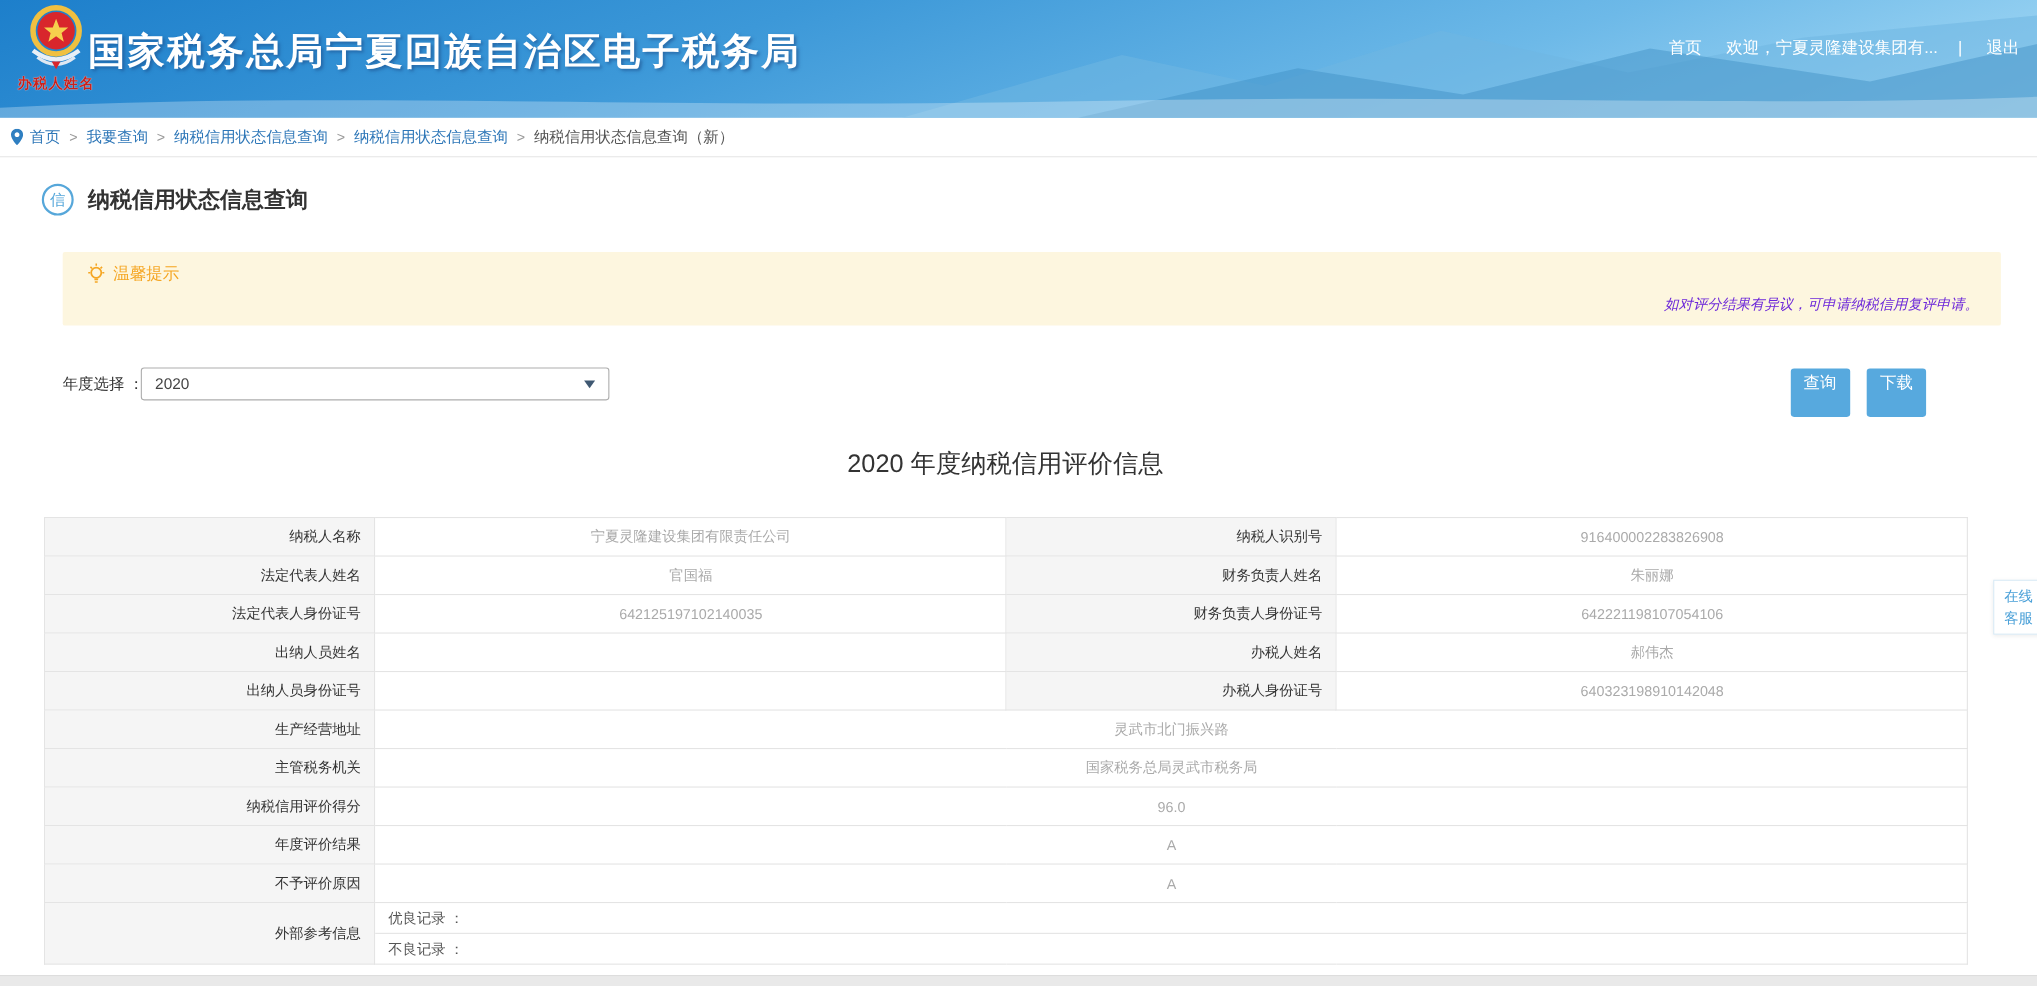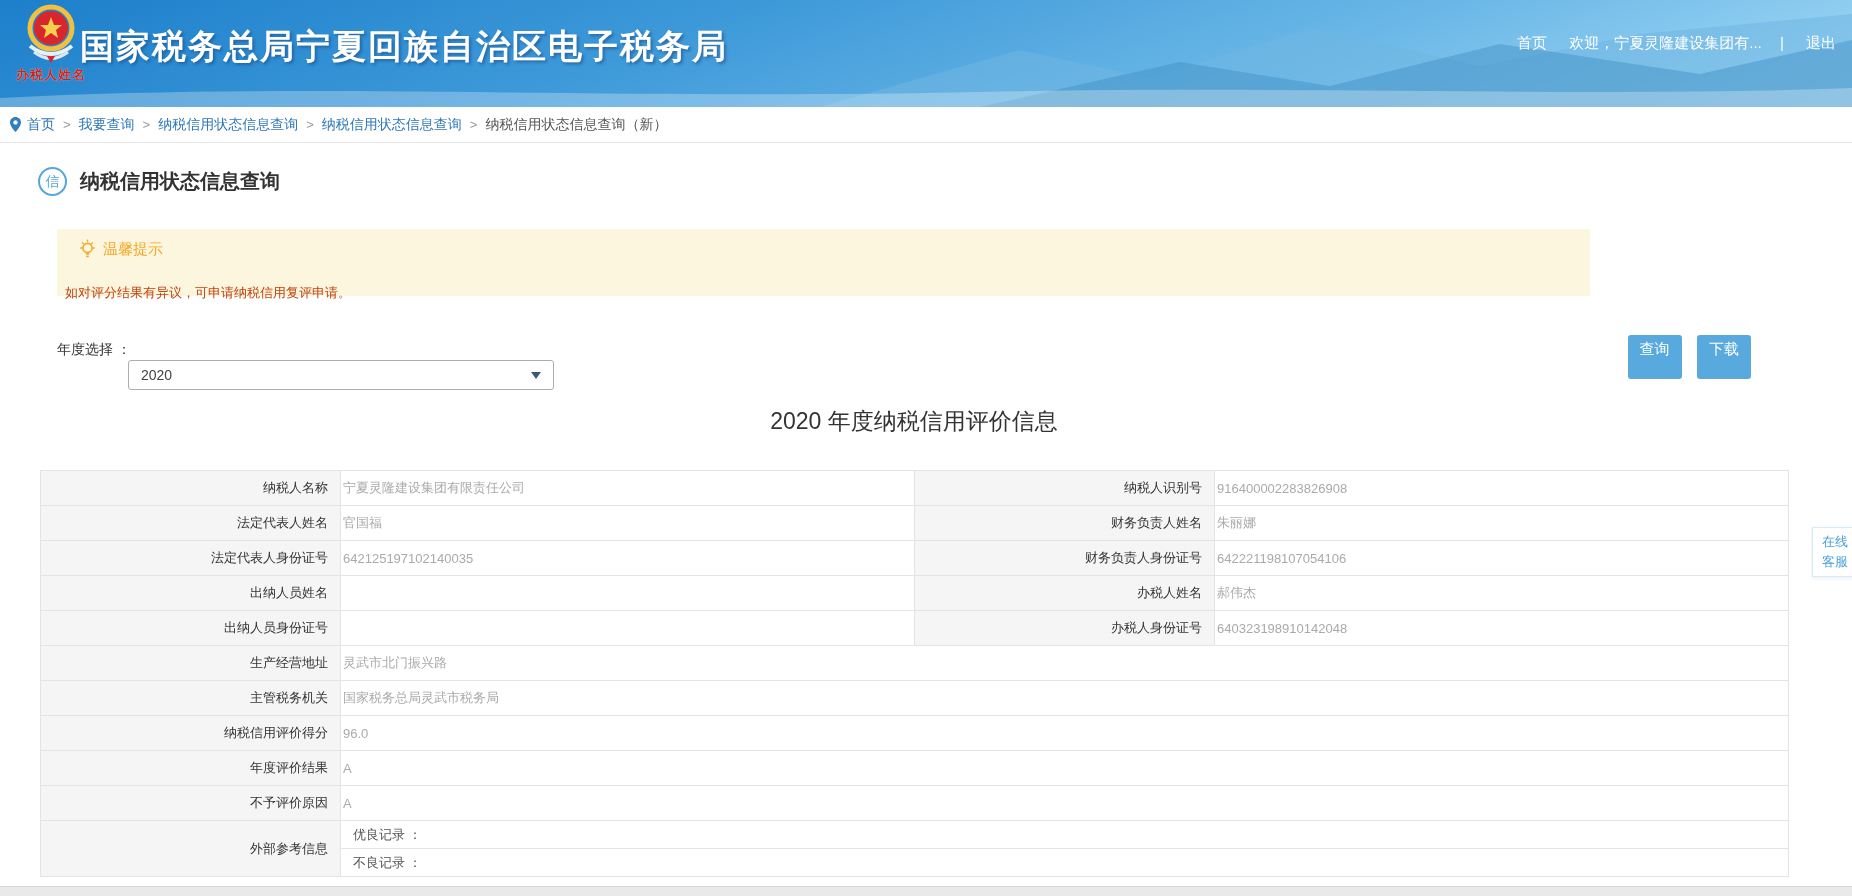--- a/index.html
+++ b/index.html
@@ -35,51 +35,51 @@
   .bc-sep{color:#9a9a9a;margin:0 8px;font-size:13px;}
   
   .page-head{margin:23px 0 0 38px;height:30px;display:flex;align-items:center;}
   .page-head-icon{
     width:25px;height:25px;border:2px solid #56a7da;border-radius:50%;color:#56a7da;
     font-size:14px;line-height:25px;text-align:center;flex:0 0 auto;
   }
   .page-title{margin-left:13px;font-size:20px;font-weight:bold;color:#333;}
   
   .tip{
-    box-sizing:border-box;margin:33px 0 0 57px;width:1533px;height:67px;
-    background:#fdf6df;border-radius:2px;padding:10px 20px 0 8px;
+    box-sizing:border-box;margin:33px 0 0 57px;width:1762px;height:67px;
+    background:#fdf6df;border-radius:2px;padding:10px 20px 0 8px;text-align:right;
   }
   .tip-title{color:#f5a623;font-size:15px;display:flex;align-items:center;padding-left:14px;}
   .tip-title svg{margin-right:7px;}
-  .tip-body{margin-top:24px;color:#c2410c;font-size:13px;}
+  .tip-body{margin-top:8px;color:#6d28d9;font-size:13px;font-style:italic;}
   
   .query-row{position:relative;margin-top:38px;height:32px;}
   .query-label{position:absolute;left:57px;top:7px;font-size:14px;color:#333;}
   .year-select{
     position:absolute;left:128px;top:0;width:412px;height:28px;line-height:28px;
     border:1px solid #adadad;border-radius:3px;background:#fff;font-size:14px;color:#444;
-    padding-left:12px;cursor:pointer;margin-top:26px;
+    padding-left:12px;cursor:pointer;
   }
   .caret{
     position:absolute;right:12px;top:11px;width:0;height:0;
     border:5px solid transparent;border-top:7px solid #3f5872;
   }
   .btns{position:absolute;right:101px;top:1px;}
   .btn{
     display:inline-block;min-width:54px;height:44px;line-height:28px;text-align:center;
     background:#57a9de;color:#fff;font-size:15px;border-radius:3px;margin-left:11px;cursor:pointer;
   }
   
   .result-title{width:1748px;margin:40px 0 0 40px;text-align:center;font-size:23px;color:#333;}
   table.result{
     margin:33px 0 0 40px;width:1748px;border-collapse:collapse;table-layout:fixed;font-size:13px;
   }
   table.result td{border:1px solid #e4e4e4;height:32px;overflow:hidden;}
   td.lbl{background:#f5f5f5;color:#333;text-align:right;padding-right:12px;}
-  td.val{background:#fff;color:#aaa;padding-left:2px;}
+  td.val{background:#fff;color:#aaa;padding-left:2px;text-align:center;}
   td.ext{padding:0;background:#fff;}
   .ext-line{height:27px;line-height:27px;padding-left:12px;color:#555;}
   .ext-line:first-child{border-bottom:1px solid #e4e4e4;}
   
   .footer-strip{position:fixed;left:0;right:0;bottom:0;height:9px;background:#e9e9e9;border-top:1px solid #d6d6d6;}
   .floating{
     position:fixed;right:-6px;top:527px;width:44px;background:#fff;border:1px solid #d9eaf6;
     box-shadow:0 1px 4px rgba(0,0,0,.08);color:#4aa0d8;font-size:13px;text-align:center;
     padding:4px 0;line-height:20px;cursor:pointer;
   }

